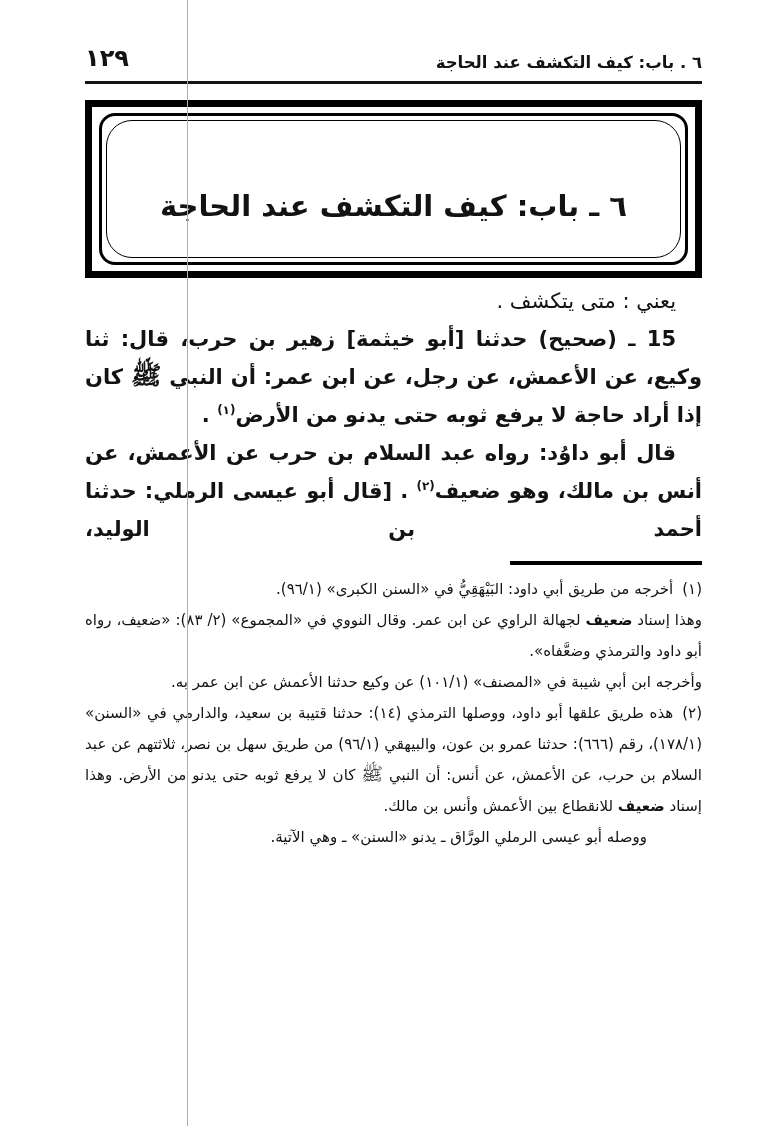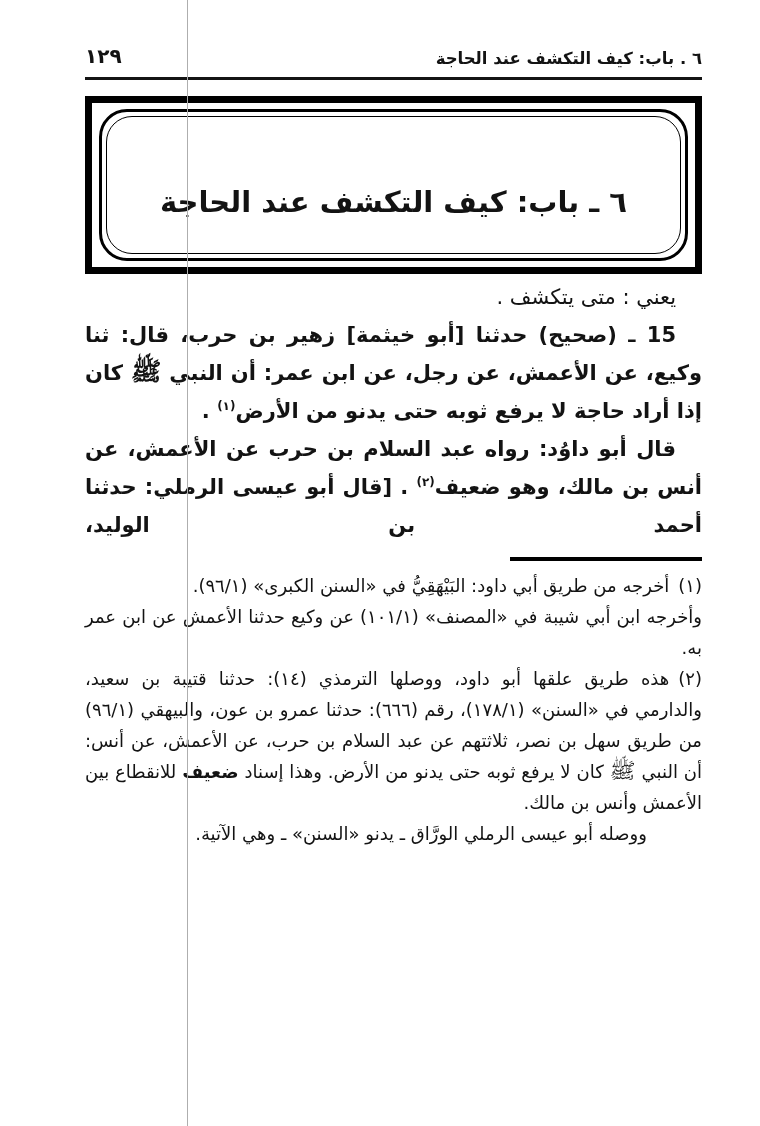--- a/index.html
+++ b/index.html
@@ -23,32 +23,32 @@
     padding: 44px 58px 0 85px;
     direction: rtl;
   }
   
   .header {
     display: flex; justify-content: space-between; align-items: flex-end;
     border-bottom: 3px solid #141414;
     padding-bottom: 9px;
   }
   .header .chapter { font-size: 16.5px; font-weight: bold; }
-  .header .pagenum { font-size: 20px; font-weight: bold; letter-spacing: 2px; }
+  .header .pagenum { font-size: 24px; font-weight: bold; letter-spacing: 2px; }
   
   .titlebox {
     margin-top: 16px;
     height: 178px;
     border: 7px solid #000;
     padding: 6px 7px;
   }
   .titlebox-inner {
     height: 100%;
     border: 3px solid #000;
-    border-radius: 28px;
+    border-radius: 16px;
     padding: 4px;
   }
   .titlebox-inner2 {
     height: 100%;
     border: 1.5px solid #000;
     border-radius: 26px;
     display: flex; align-items: center; justify-content: center;
   }
   .chapter-title {
     font-size: 29px; font-weight: bold;
@@ -69,21 +69,21 @@
   sup.ref { font-size: 12px; line-height: 0; vertical-align: 8px; }
   .pbuh { font-size: 1.2em; line-height: 1; }
   
   .fn-sep {
     margin: 13px 0 9px auto;
     margin-left: auto; margin-right: 0;
     width: 192px; height: 4px;
     background: #000;
   }
   .footnotes {
-    font-size: 18px;
+    font-size: 15px;
     line-height: 31px;
     text-align: justify;
   }
   .footnotes p { margin: 0; }
   .marker { margin-left: 9px; }
   .b { font-weight: bold; }
   .fn2-tail { text-indent: 55px; }
 </style>
 </head>
 <body>
@@ -108,18 +108,19 @@
   <div class="main-text">
     <p class="p-intro">يعني : متى يتكشف .</p>
     <p class="p-hadith"><span>15 ـ (صحيح) حدثنا [أبو خيثمة] زهير بن حرب، قال: ثنا وكيع، عن الأعمش، عن رجل، عن ابن عمر: أن النبي </span><span class="pbuh">ﷺ</span><span> كان إذا أراد حاجة لا يرفع ثوبه حتى يدنو من الأرض</span><sup class="ref">(١)</sup><span> .</span></p>
     <p class="p-abudawud"><span>قال أبو داوُد: رواه عبد السلام بن حرب عن الأعمش، عن أنس بن مالك، وهو ضعيف</span><sup class="ref">(٢)</sup><span> . [قال أبو عيسى الرملي: حدثنا أحمد بن الوليد،</span></p>
   </div>
 
   <div class="fn-sep"></div>
 
   <div class="footnotes">
     <p><span class="marker">(١)</span><span>أخرجه من طريق أبي داود: البَيْهَقِيُّ في «السنن الكبرى» (٩٦/١).</span></p>
+    <p><span>وهذا إسناد </span><span class="b">ضعيف</span><span> لجهالة الراوي عن ابن عمر. وقال النووي في «المجموع» (٢/ ٨٣): «ضعيف، رواه أبو داود والترمذي وضعَّفاه».</span></p>
     <p>وأخرجه ابن أبي شيبة في «المصنف» (١٠١/١) عن وكيع حدثنا الأعمش عن ابن عمر به.</p>
     <p><span class="marker">(٢)</span><span>هذه طريق علقها أبو داود، ووصلها الترمذي (١٤): حدثنا قتيبة بن سعيد، والدارمي في «السنن» (١٧٨/١)، رقم (٦٦٦): حدثنا عمرو بن عون، والبيهقي (٩٦/١) من طريق سهل بن نصر، ثلاثتهم عن عبد السلام بن حرب، عن الأعمش، عن أنس: أن النبي </span><span class="pbuh">ﷺ</span><span> كان لا يرفع ثوبه حتى يدنو من الأرض. وهذا إسناد </span><span class="b">ضعيف</span><span> للانقطاع بين الأعمش وأنس بن مالك.</span></p>
     <p class="fn2-tail">ووصله أبو عيسى الرملي الورَّاق ـ يدنو «السنن» ـ وهي الآتية.</p>
   </div>
 
 </div>
 
 </body></html>

